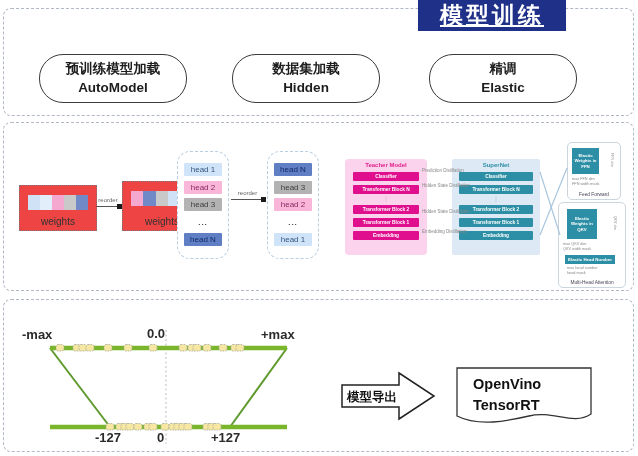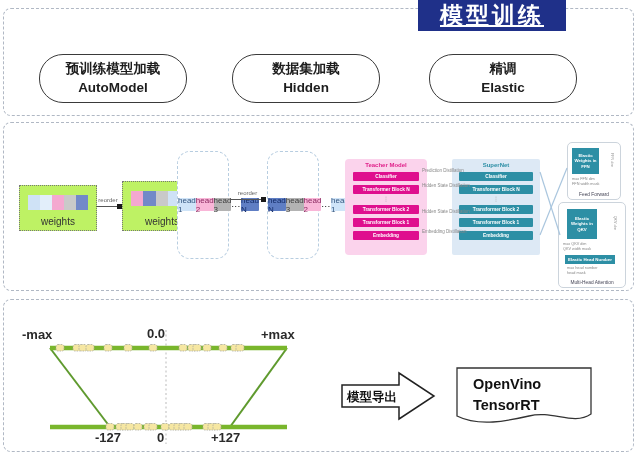--- a/index.html
+++ b/index.html
@@ -19,39 +19,39 @@
   #hdr2{left:415px;top:118px;width:150px;height:39px;font-size:24px;letter-spacing:3px;}
   #hdr3{left:413px;top:292px;width:152px;height:40px;font-size:19px;letter-spacing:1px;}
 
   
   .pill{position:absolute;top:54px;width:146px;height:47px;border:1.4px solid #3a3a3a;
     border-radius:24px;background:#fff;display:flex;flex-direction:column;align-items:center;
     justify-content:center;font-size:13.5px;font-weight:600;color:#1d1d1d;line-height:1.4;}
   #pill1{left:39px;} #pill2{left:232px;} #pill3{left:429px;align-items:center;}
 
   
-  .wbox{position:absolute;border:1px dotted #777;background:#bef264;}
+  .wbox{position:absolute;border:1px dotted #777;background:#ef4444;}
   #wb1{left:19px;top:185px;width:76px;height:44px;}
   #wb2{left:122px;top:181px;width:78px;height:48px;}
   .wbar{position:absolute;left:8px;right:8px;top:9px;height:15px;display:flex;}
   .wbar span{flex:1;}
   .wlabel{position:absolute;bottom:3px;width:100%;text-align:center;font-size:10px;color:#333;}
 
   
   .rarrow{position:absolute;height:1px;background:#555;}
   .rarrow::after{content:"";position:absolute;right:-2px;top:-2px;width:5px;height:5px;background:#1a1a1a;}
   #ra1{left:96px;top:206px;width:24px;}
   #ra2{left:231px;top:199px;width:33px;}
   .rlabel{position:absolute;font-size:6px;color:#666;}
   #rl1{left:96px;top:197px;width:24px;text-align:center;}
   #rl2{left:231px;top:190px;width:33px;text-align:center;}
 
   
   .hcol{position:absolute;top:151px;width:52px;height:108px;background:#fff;
-    border:1.2px dashed #b7cde0;border-radius:13px;display:flex;flex-direction:row;
+    border:1.2px dashed #b7cde0;border-radius:13px;display:flex;flex-direction:column;
     align-items:center;justify-content:space-between;padding:11px 0 12px;box-sizing:border-box;}
   #hc1{left:177px;} #hc2{left:267px;}
   .hitem{width:38px;height:13px;font-size:8px;display:flex;align-items:center;
     justify-content:center;border-radius:1px;}
   .hdots{font-weight:bold;letter-spacing:1px;}
 
   
   #teacher{position:absolute;left:345px;top:159px;width:82px;height:96px;background:#fbd3ec;border-radius:4px;}
   #student{position:absolute;left:452px;top:159px;width:88px;height:96px;background:#dde9f5;border-radius:2px;}
   .mtitle{text-align:center;font-size:6px;font-weight:bold;padding-top:3px;}

